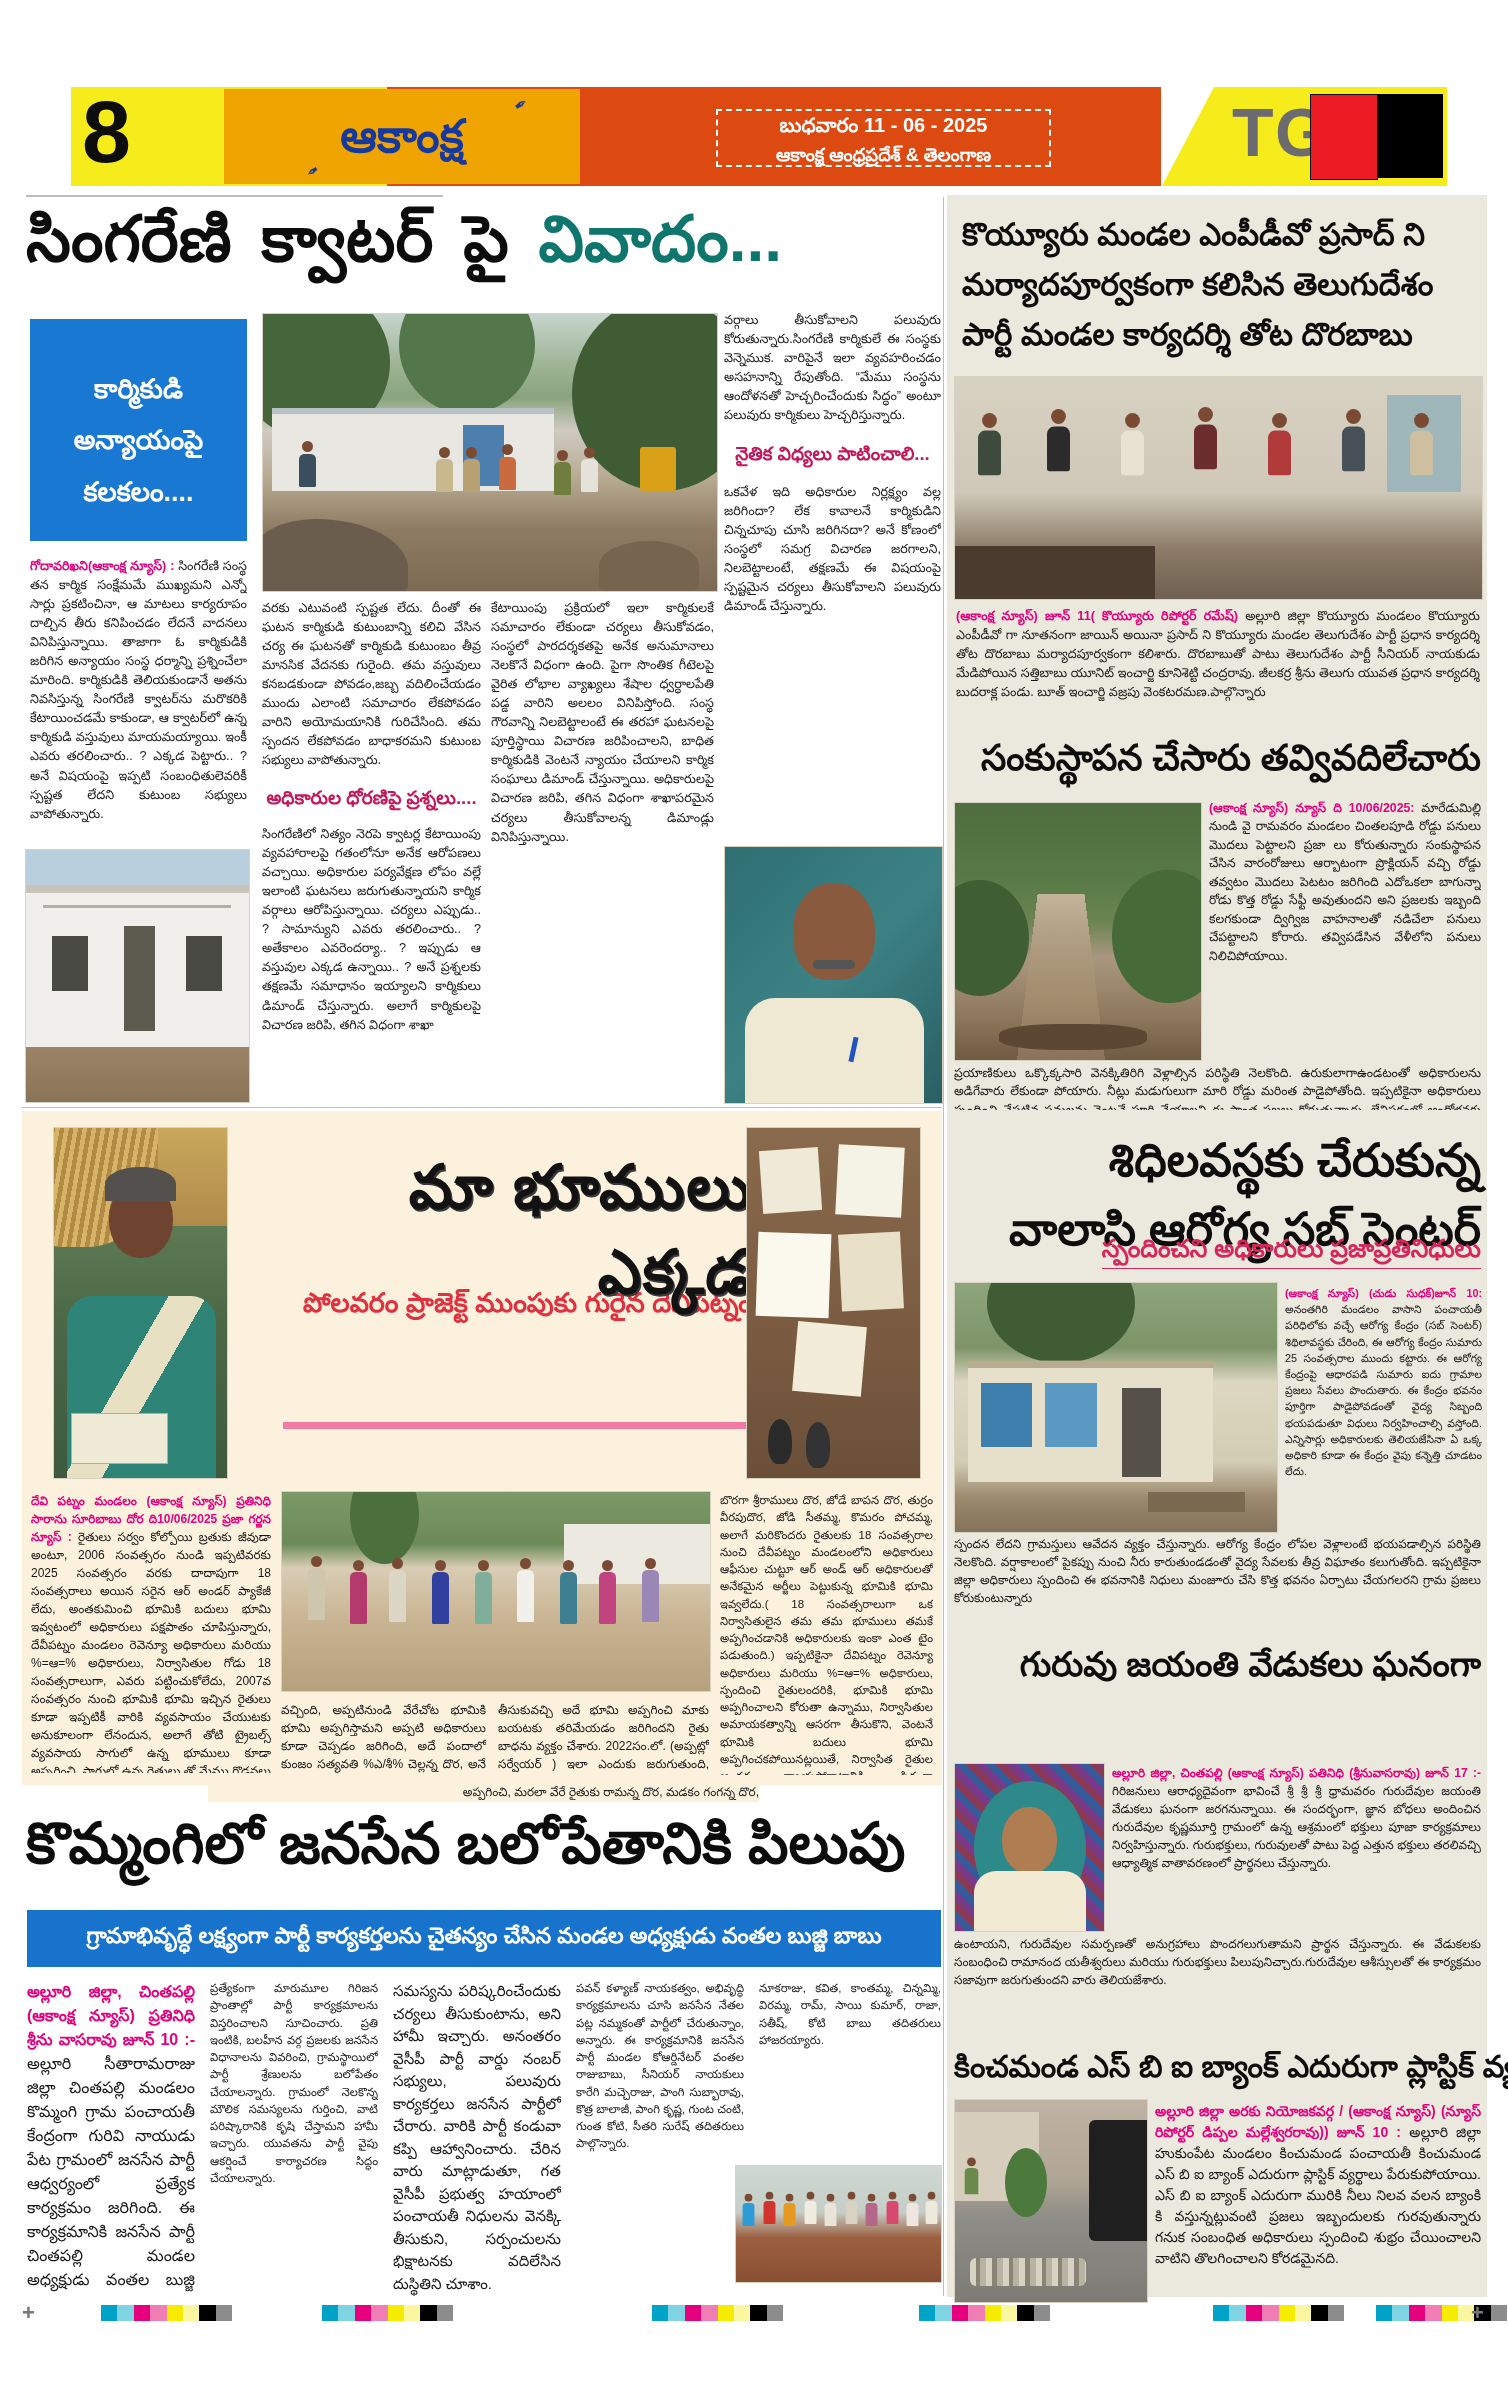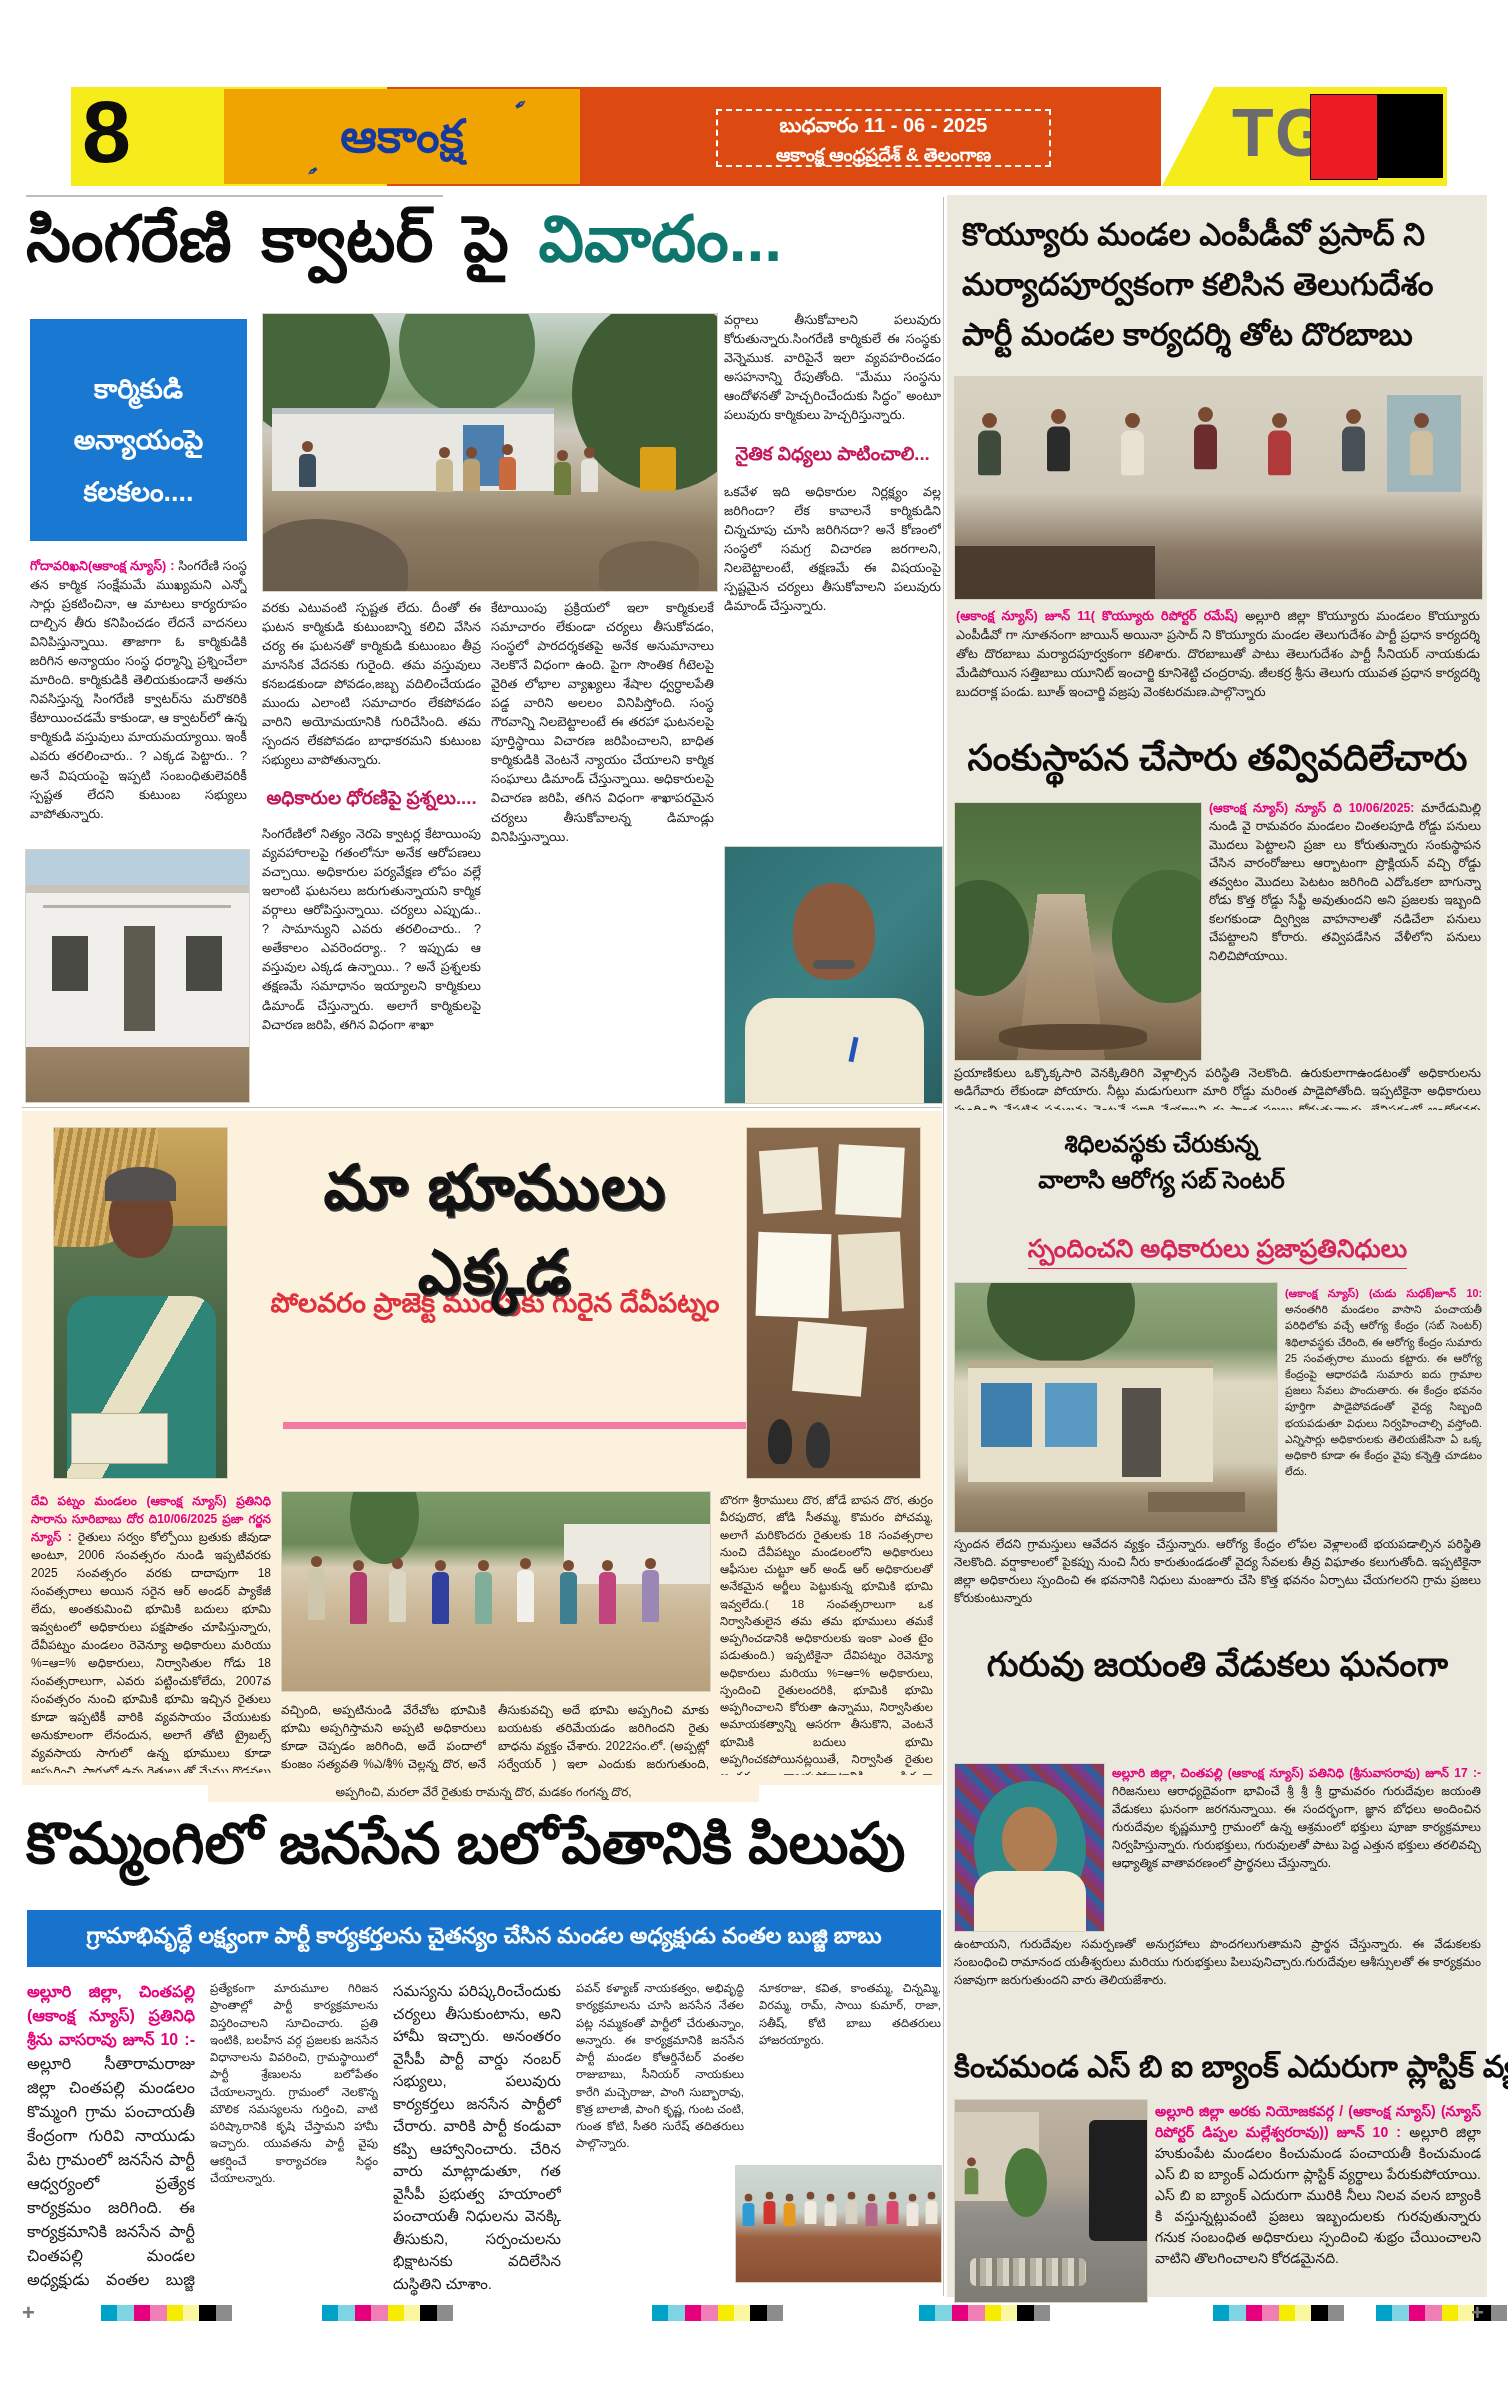--- a/index.html
+++ b/index.html
@@ -1,20 +1,20 @@
 <!DOCTYPE html>
 <html style="font-size:12px"><head>
 <meta charset="utf-8">
 <style>
   html,body{margin:0;padding:0;background:#ffffff;}
   body{width:1508px;height:2401px;position:relative;font-family:"Liberation Sans","DejaVu Sans",sans-serif;}
   .abs{position:absolute;}
   .txt{text-align:justify;color:#161616;overflow:hidden;line-height:1.5;}
   .dl{color:#e5007e;font-weight:bold;}
-  .center{text-align:center;}
+  .center{text-align:right;}
   .photo{position:absolute;overflow:hidden;border:0.7px solid #d8d2c2;}
   .person{position:absolute;}
   .person .hd{width:11px;height:11px;border-radius:50%;background:#7a4a33;margin:0 auto;}
   .person .bd{width:17px;height:33px;border-radius:5.2px 5.2px 1.5px 1.5px;margin:1.5px auto 0;}
   .rule{position:absolute;background:#bdbdbd;}
   .swatch-group{position:absolute;top:2305px;height:16.4px;display:flex;}
   .swatch-group span{width:16.4px;height:16.4px;display:block;}
   .cross{position:absolute;top:2300px;color:#777;font-size:22px;font-weight:bold;}
 </style>
 </head>
@@ -315,21 +315,21 @@
   <div style="position:absolute;left:18%;bottom:4%;width:60%;height:10%;background:#5c4733;border-radius:40%;"></div>
 </div>
 <div class="abs txt" style="left:1209px;top:799px;width:272px;height:261px;font-size:12.3px;">
   <span class="dl">(ఆకాంక్ష న్యూస్) న్యూస్ ది 10/06/2025:</span>
   <span>మారేడుమిల్లి నుండి వై రామవరం మండలం చింతలపూడి రోడ్డు  పనులు మొదలు పెట్టాలని ప్రజా లు కోరుతున్నారు సంకుస్థాపన చేసిన వారంరోజులు ఆర్బాటంగా ప్రొక్లియన్ వచ్చి రోడ్డు తవ్వటం మొదలు పెటటం జరిగింది ఎదోఒకలా బాగున్నా రోడు కొత్త రోడ్డు సేఫ్టీ అవుతుందని అని ప్రజలకు ఇబ్బంది కలగకుండా ద్విగ్విజ వాహనాలతో నడిచేలా పనులు చేపట్టాలని కోరారు. తవ్విపడేసిన వేళీలోని పనులు నిలిచిపోయాయి.</span>
 </div>
 <div class="abs txt" style="left:954px;top:1064px;width:527px;height:46px;font-size:12.3px;">
   <div>ప్రయాణికులు ఒక్కొక్కసారి వెనక్కితిరిగి వెళ్లాల్సిన పరిస్థితి నెలకొంది. ఉరుకులాగాఉండటంతో అధికారులను అడిగేవారు లేకుండా పోయారు. నీట్లు మడుగులుగా మారి రోడ్డు మరింత పాడైపోతోంది. ఇప్పటికైనా అధికారులు స్పందించి చేపట్టిన పనులను వెంటనే పూర్తి చేయాలని ఈ ప్రాంత ప్రజలు కోరుతున్నారు. లేనిపక్షంలో ఆందోళనకు దిగుతామని హెచ్చరించారు.</div>
 </div>
 
-<div class="abs center" style="left:898px;top:1126px;width:527px;font-size:24px;font-weight:800;line-height:1.5;color:#0d0d0d;">
+<div class="abs center" style="left:954px;top:1126px;width:527px;font-size:46px;font-weight:800;line-height:1.5;color:#0d0d0d;">
   <div>శిధిలవస్థకు చేరుకున్న</div>
   <div>వాలాసి ఆరోగ్య సబ్ సెంటర్</div>
 </div>
 <div class="abs center" style="left:954px;top:1234px;width:527px;">
   <span style="font-size:25px;font-weight:bold;color:#d6275d;border-bottom:1.5px solid #d6275d;padding-bottom:6px;">స్పందించని అధికారులు ప్రజాప్రతినిధులు</span>
 </div>
 <div class="photo" style="left:954px;top:1282px;width:322px;height:249px;background:linear-gradient(180deg,#8fa67c 0%,#7d9468 26%,#ded8c2 40%,#d2ccb4 72%,#9c8a6e 86%,#84725a 100%);">
   <div style="position:absolute;left:10%;top:-16%;width:46%;height:48%;background:#3f5c35;border-radius:50%;"></div>
   <div style="position:absolute;left:4%;top:34%;width:76%;height:46%;background:#e6e0ca;box-shadow:0 -7.4px 0 #b8ac8e;"></div>
   <div style="position:absolute;left:8%;top:40%;width:16%;height:26%;background:#3e7fae;"></div>

